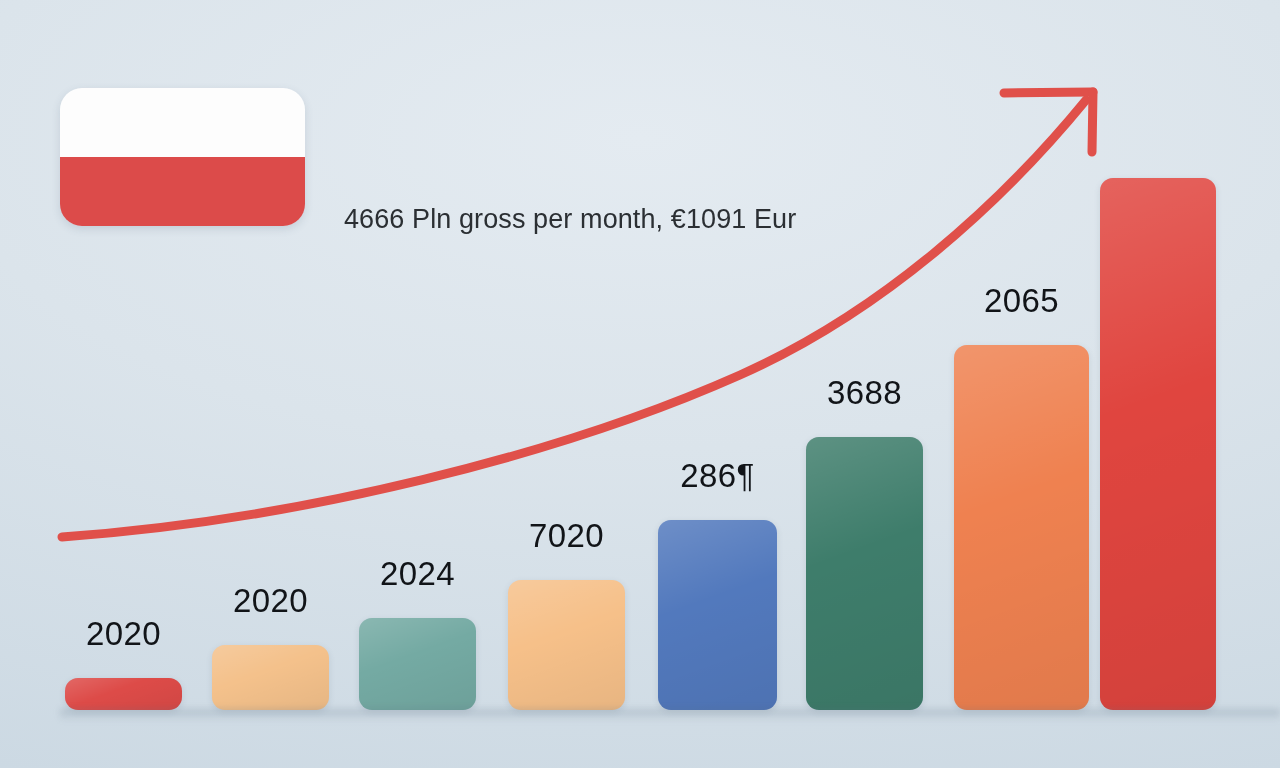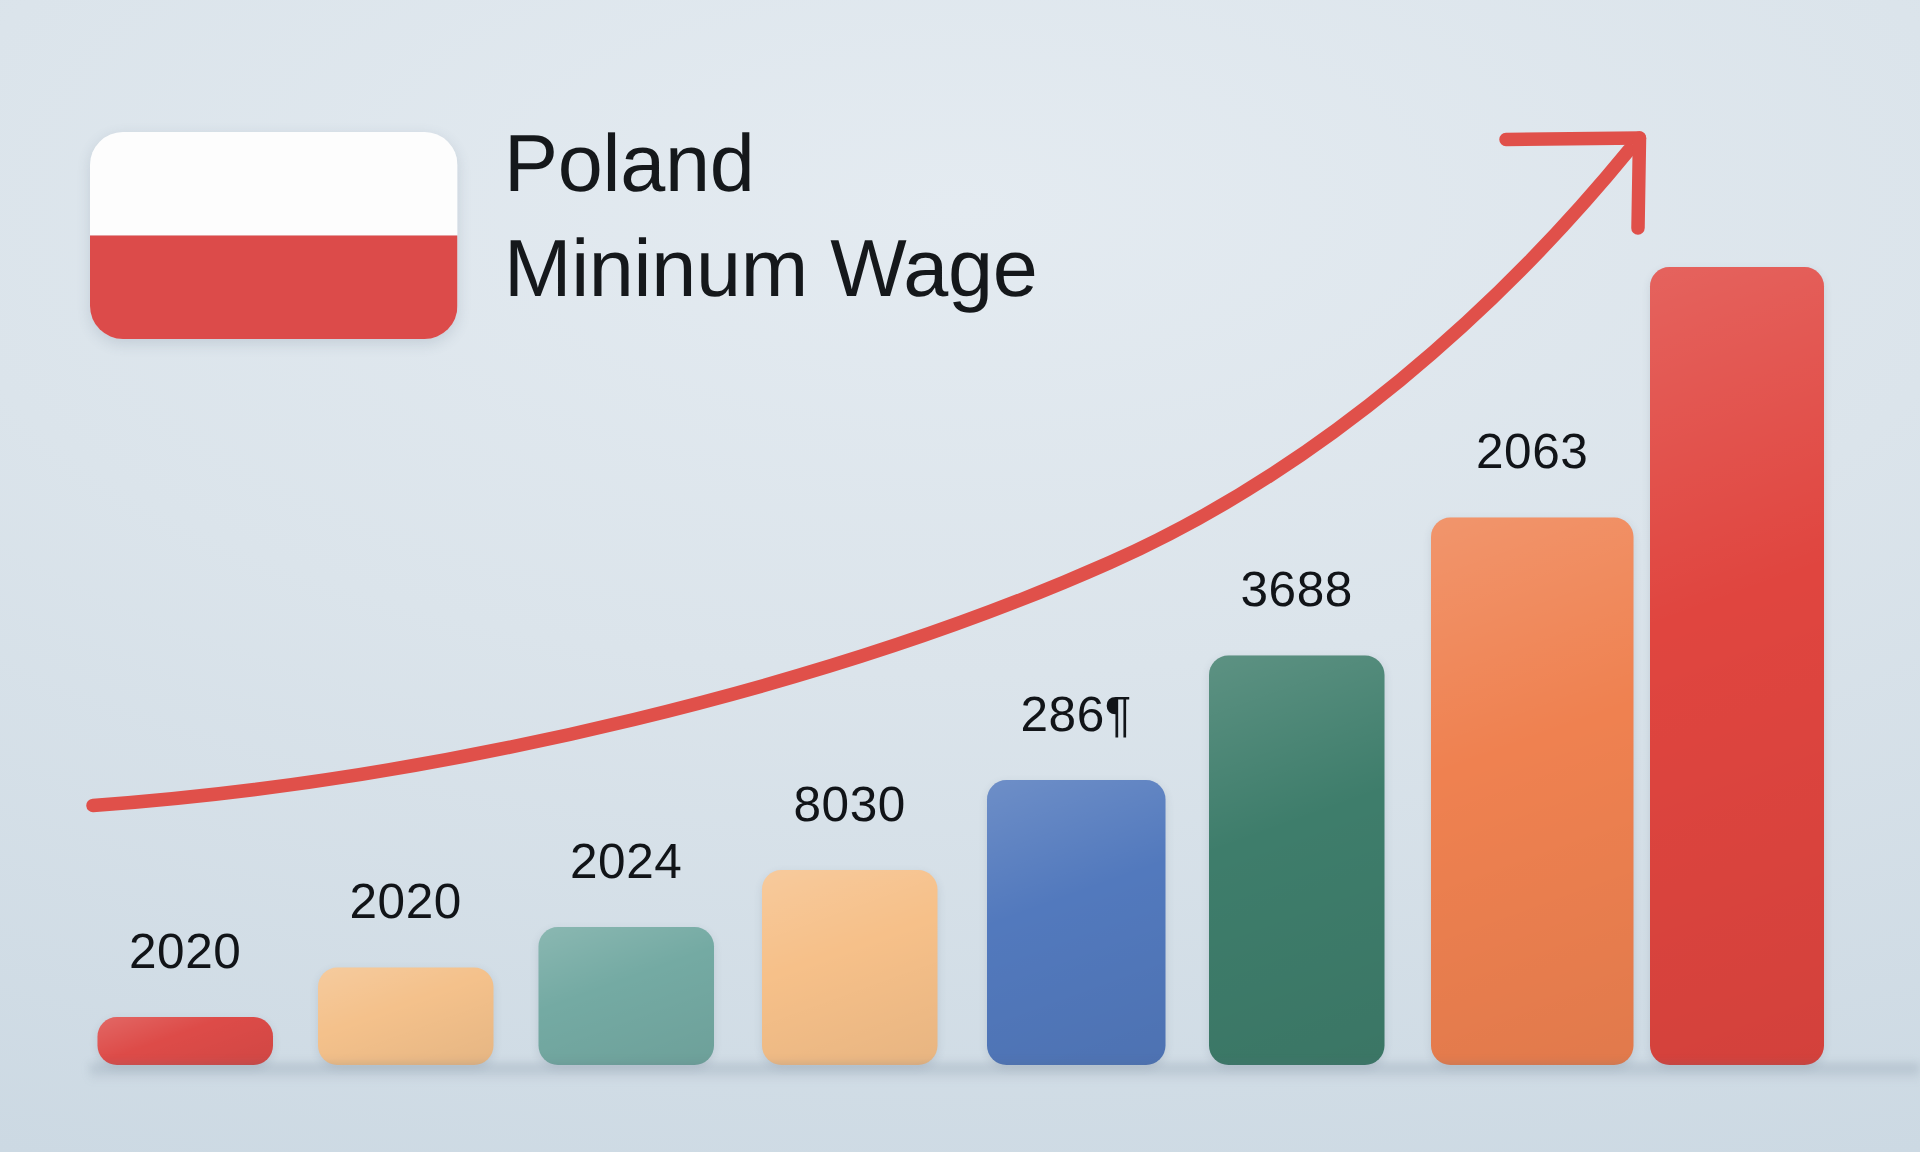--- a/index.html
+++ b/index.html
@@ -58,42 +58,41 @@
 </head>
 <body>
 
 <div id="stage">
 
   <div id="flag">
     <div class="fl-white"></div>
     <div class="fl-red"></div>
   </div>
 
-  <div id="title">Poland
-Mininum Wage</div>
+  <div id="subtitle">4666 Pln gross per month,  €1091 Eur</div>
 
   <div id="plot">
     <div id="bars-layer">
         <div class="bar" style="left: 65px; width: 117px; top: 678px; height: 32px; background: rgb(221, 75, 72);"></div>
         <div class="bar" style="left: 212px; width: 117px; top: 645px; height: 65px; background: rgb(244, 193, 139);"></div>
         <div class="bar" style="left: 359px; width: 117px; top: 618px; height: 92px; background: rgb(116, 170, 163);"></div>
         <div class="bar" style="left: 508px; width: 117px; top: 580px; height: 130px; background: rgb(246, 192, 137);"></div>
         <div class="bar" style="left: 658px; width: 119px; top: 520px; height: 190px; background: rgb(82, 121, 189);"></div>
         <div class="bar" style="left: 806px; width: 117px; top: 437px; height: 273px; background: rgb(62, 125, 107);"></div>
         <div class="bar" style="left: 954px; width: 135px; top: 345px; height: 365px; background: rgb(239, 129, 80);"></div>
         <div class="bar" style="left: 1100px; width: 116px; top: 178px; height: 532px; background: rgb(224, 69, 63);"></div>
       </div>
     <div id="labels-layer">
         <div class="bar-label" style="left: 65px; width: 117px; top: 615px;">2020</div>
         <div class="bar-label" style="left: 212px; width: 117px; top: 582px;">2020</div>
         <div class="bar-label" style="left: 359px; width: 117px; top: 555px;">2024</div>
-        <div class="bar-label" style="left: 508px; width: 117px; top: 517px;">8030</div>
+        <div class="bar-label" style="left: 508px; width: 117px; top: 517px;">7020</div>
         <div class="bar-label" style="left: 658px; width: 119px; top: 457px;">286¶</div>
         <div class="bar-label" style="left: 806px; width: 117px; top: 374px;">3688</div>
-        <div class="bar-label" style="left: 954px; width: 135px; top: 282px;">2063</div>
+        <div class="bar-label" style="left: 954px; width: 135px; top: 282px;">2065</div>
       </div>
     <div id="baseline"></div>
     <svg id="arrow" viewBox="0 0 1280 768" preserveAspectRatio="none">
       <path id="arrow-curve" fill="none" stroke-linecap="round" stroke-width="9" d="M 62 537 C 300 520, 560 455, 740 375 C 880 313, 1000 205, 1086 100" stroke="#e0504a"></path>
       <path id="arrow-head-a" fill="none" stroke-linecap="round" stroke-width="9" d="M 1093 92 L 1004 93" stroke="#e0504a"></path>
       <path id="arrow-head-b" fill="none" stroke-linecap="round" stroke-width="9" d="M 1093 92 L 1092 152" stroke="#e0504a"></path>
     </svg>
   </div>
 
 </div>

